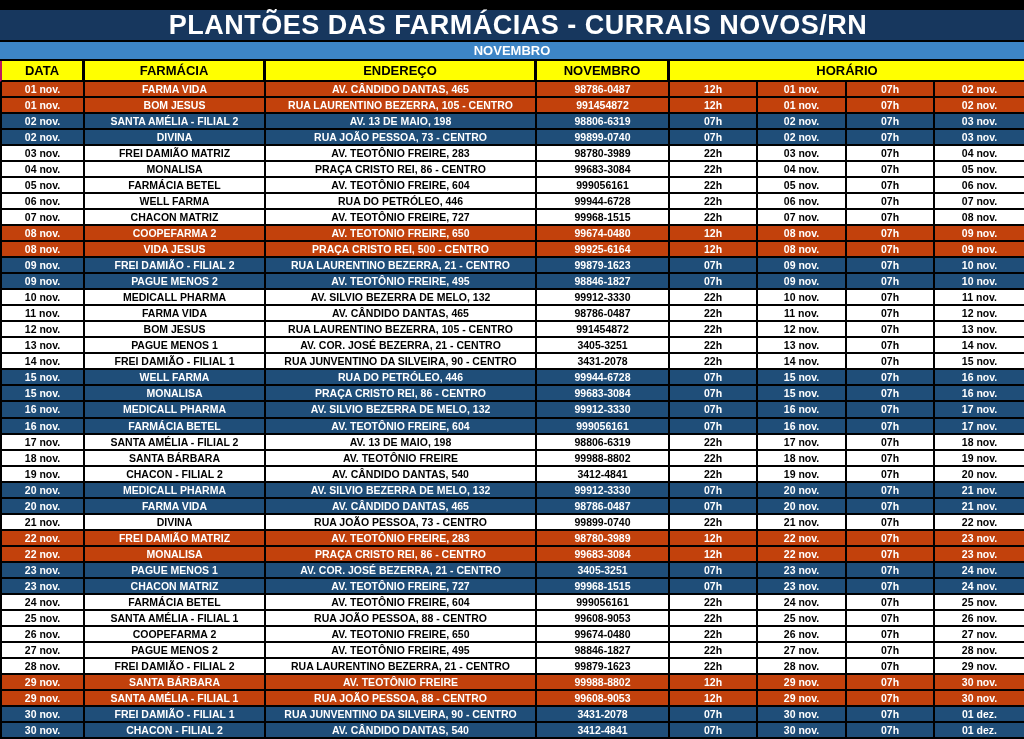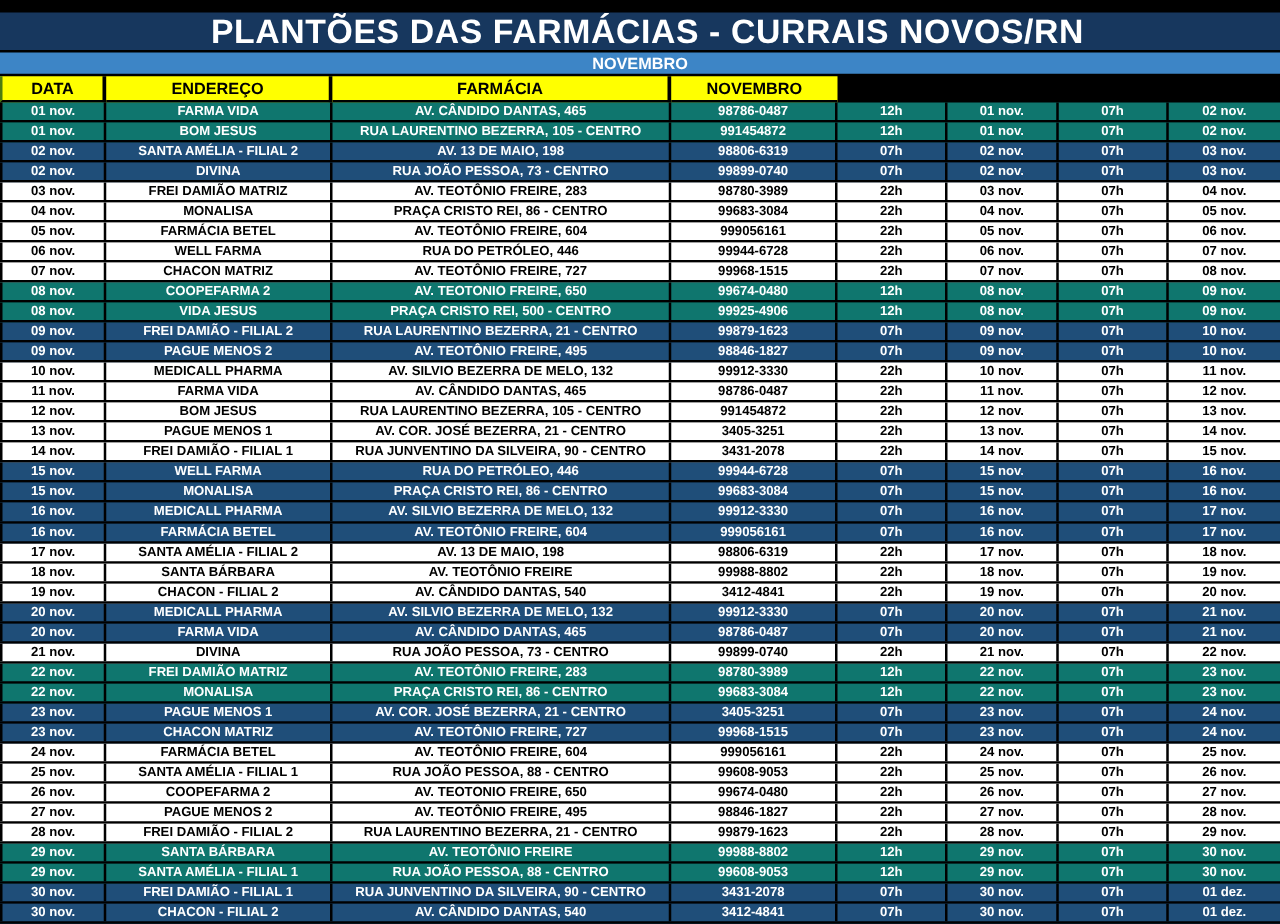--- a/index.html
+++ b/index.html
@@ -20,50 +20,51 @@
     display:flex;align-items:center;justify-content:center;margin-bottom:2px;
   }
   .header-row{
     display:grid;grid-template-columns:85px 181px 271px 133px 354px;height:21px;
   }
   .header-cell{
     background:#FFFF00;color:#000;font-weight:bold;font-size:13px;
     display:flex;align-items:center;justify-content:center;
     border-right:3px solid #000;border-bottom:2px solid #000;box-sizing:border-box;
   }
-  .header-cell:first-child{border-left:2px solid #4d7c0f;}
+  .header-cell:first-child{border-left:2px solid #be185d;}
   .header-cell:last-child{border-right:none;}
 
   .table-body{flex:1;display:grid;grid-auto-rows:1fr;}
   .row{
     display:grid;grid-template-columns:85px 181px 271px 133px 88px 89px 88px 89px;
     border-bottom:2px solid #000;box-sizing:border-box;
   }
   .cell{
     display:flex;align-items:center;justify-content:center;
     font-weight:bold;font-size:10.5px;white-space:nowrap;overflow:hidden;
     border-right:2px solid #000;box-sizing:border-box;
   }
   .cell:first-child{border-left:2px solid #000;}
   .cell:last-child{border-right:none;}
-  .r-blue{background:#0f766e;color:#fff;}
+  .r-blue{background:#c2410c;color:#fff;}
   .r-navy{background:#1F4E79;color:#fff;}
   .r-white{background:#FFFFFF;color:#000;}
 </style>
 </head>
 <body>
 
 <div class="page">
   <div class="title-band">PLANTÕES DAS FARMÁCIAS - CURRAIS NOVOS/RN</div>
   <div class="month-band">NOVEMBRO</div>
   <div class="header-row">
     <div class="header-cell">DATA</div>
+    <div class="header-cell">FARMÁCIA</div>
     <div class="header-cell">ENDEREÇO</div>
-    <div class="header-cell">FARMÁCIA</div>
     <div class="header-cell">NOVEMBRO</div>
+    <div class="header-cell">HORÁRIO</div>
   </div>
   <div class="table-body">
       <div class="row r-blue">
         <div class="cell c-date">01 nov.</div>
         <div class="cell c-pharmacy">FARMA VIDA</div>
         <div class="cell c-address">AV. CÂNDIDO DANTAS, 465</div>
         <div class="cell c-phone">98786-0487</div>
         <div class="cell c-start_time">12h</div>
         <div class="cell c-start_date">01 nov.</div>
         <div class="cell c-end_time">07h</div>
@@ -156,21 +157,21 @@
         <div class="cell c-phone">99674-0480</div>
         <div class="cell c-start_time">12h</div>
         <div class="cell c-start_date">08 nov.</div>
         <div class="cell c-end_time">07h</div>
         <div class="cell c-end_date">09 nov.</div>
       </div>
       <div class="row r-blue">
         <div class="cell c-date">08 nov.</div>
         <div class="cell c-pharmacy">VIDA JESUS</div>
         <div class="cell c-address">PRAÇA CRISTO REI, 500 - CENTRO</div>
-        <div class="cell c-phone">99925-4906</div>
+        <div class="cell c-phone">99925-6164</div>
         <div class="cell c-start_time">12h</div>
         <div class="cell c-start_date">08 nov.</div>
         <div class="cell c-end_time">07h</div>
         <div class="cell c-end_date">09 nov.</div>
       </div>
       <div class="row r-navy">
         <div class="cell c-date">09 nov.</div>
         <div class="cell c-pharmacy">FREI DAMIÃO - FILIAL 2</div>
         <div class="cell c-address">RUA LAURENTINO BEZERRA, 21 - CENTRO</div>
         <div class="cell c-phone">99879-1623</div>

